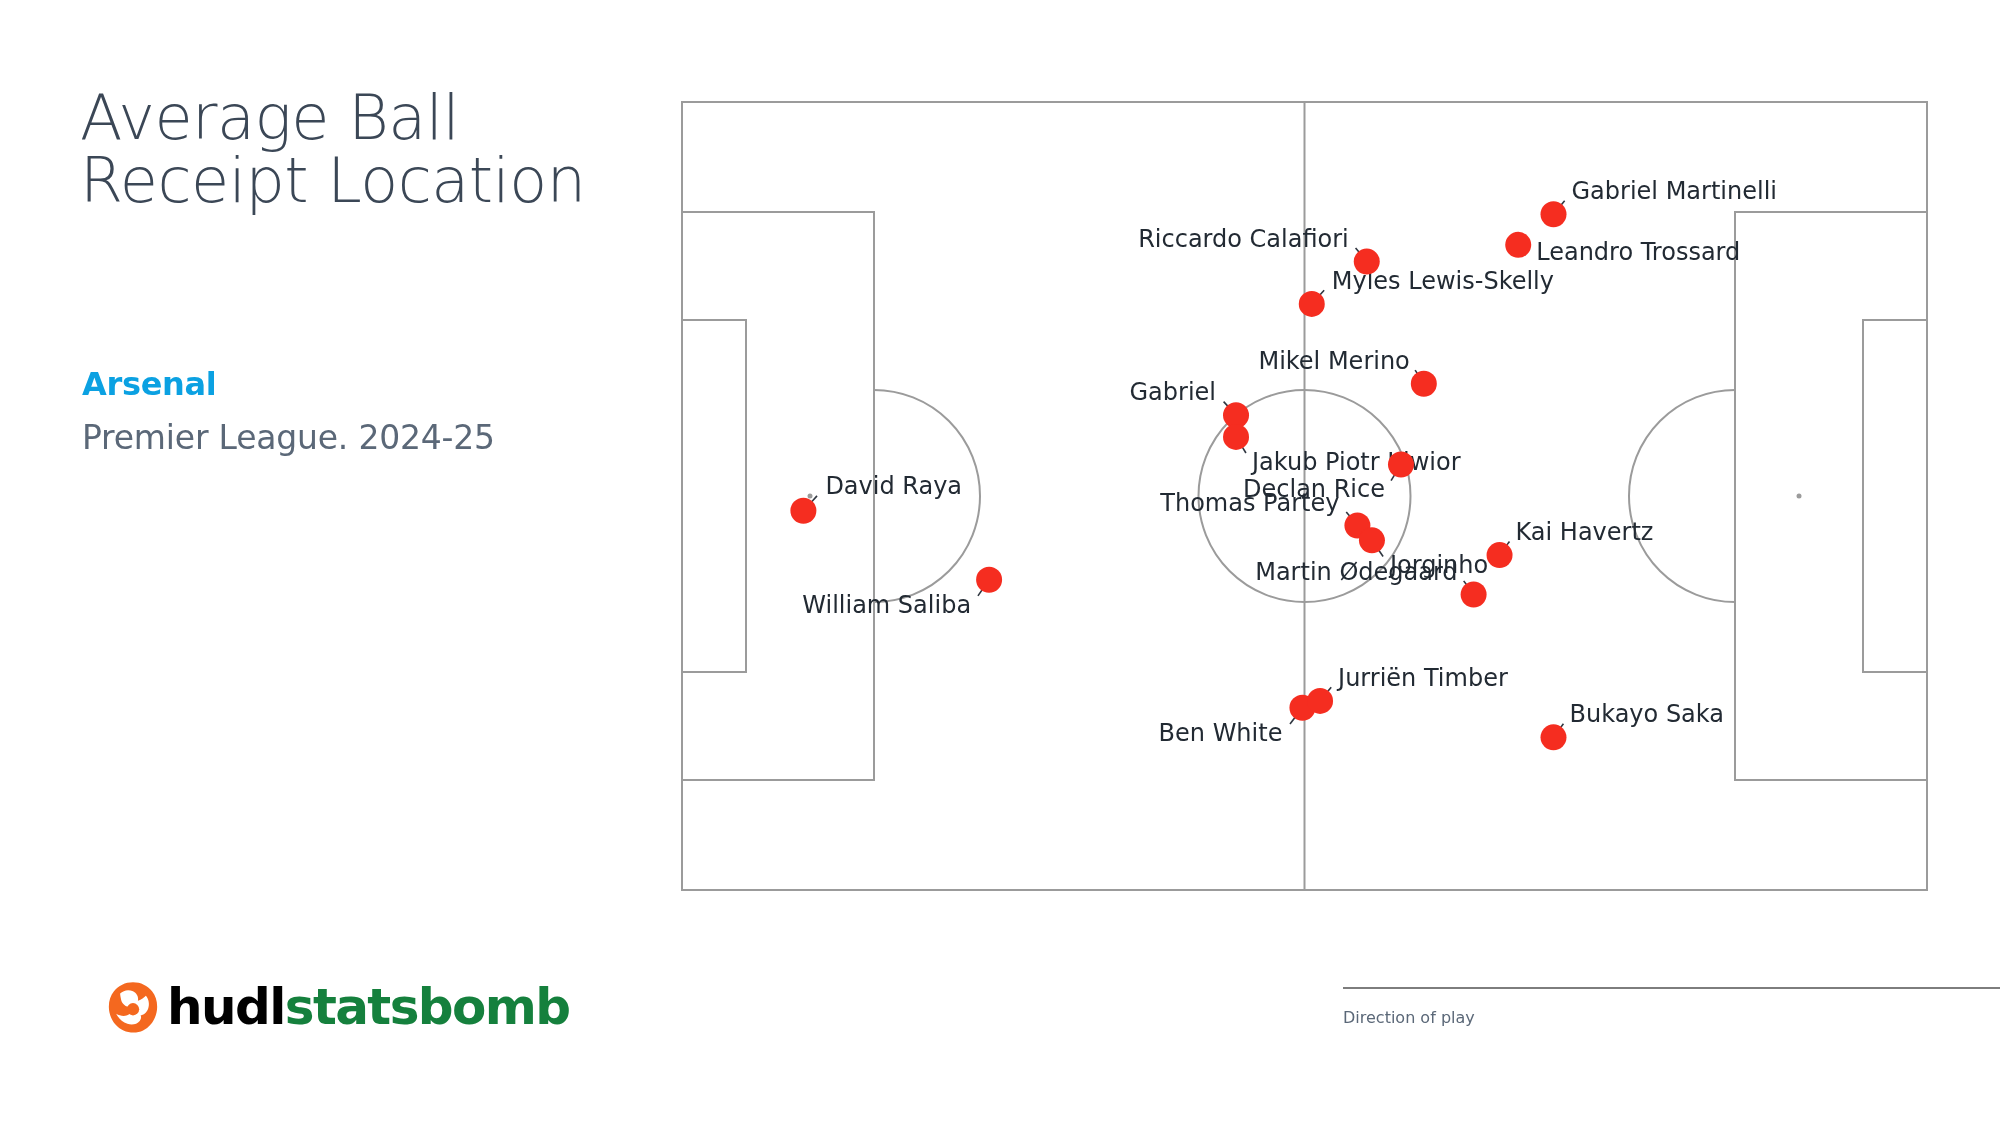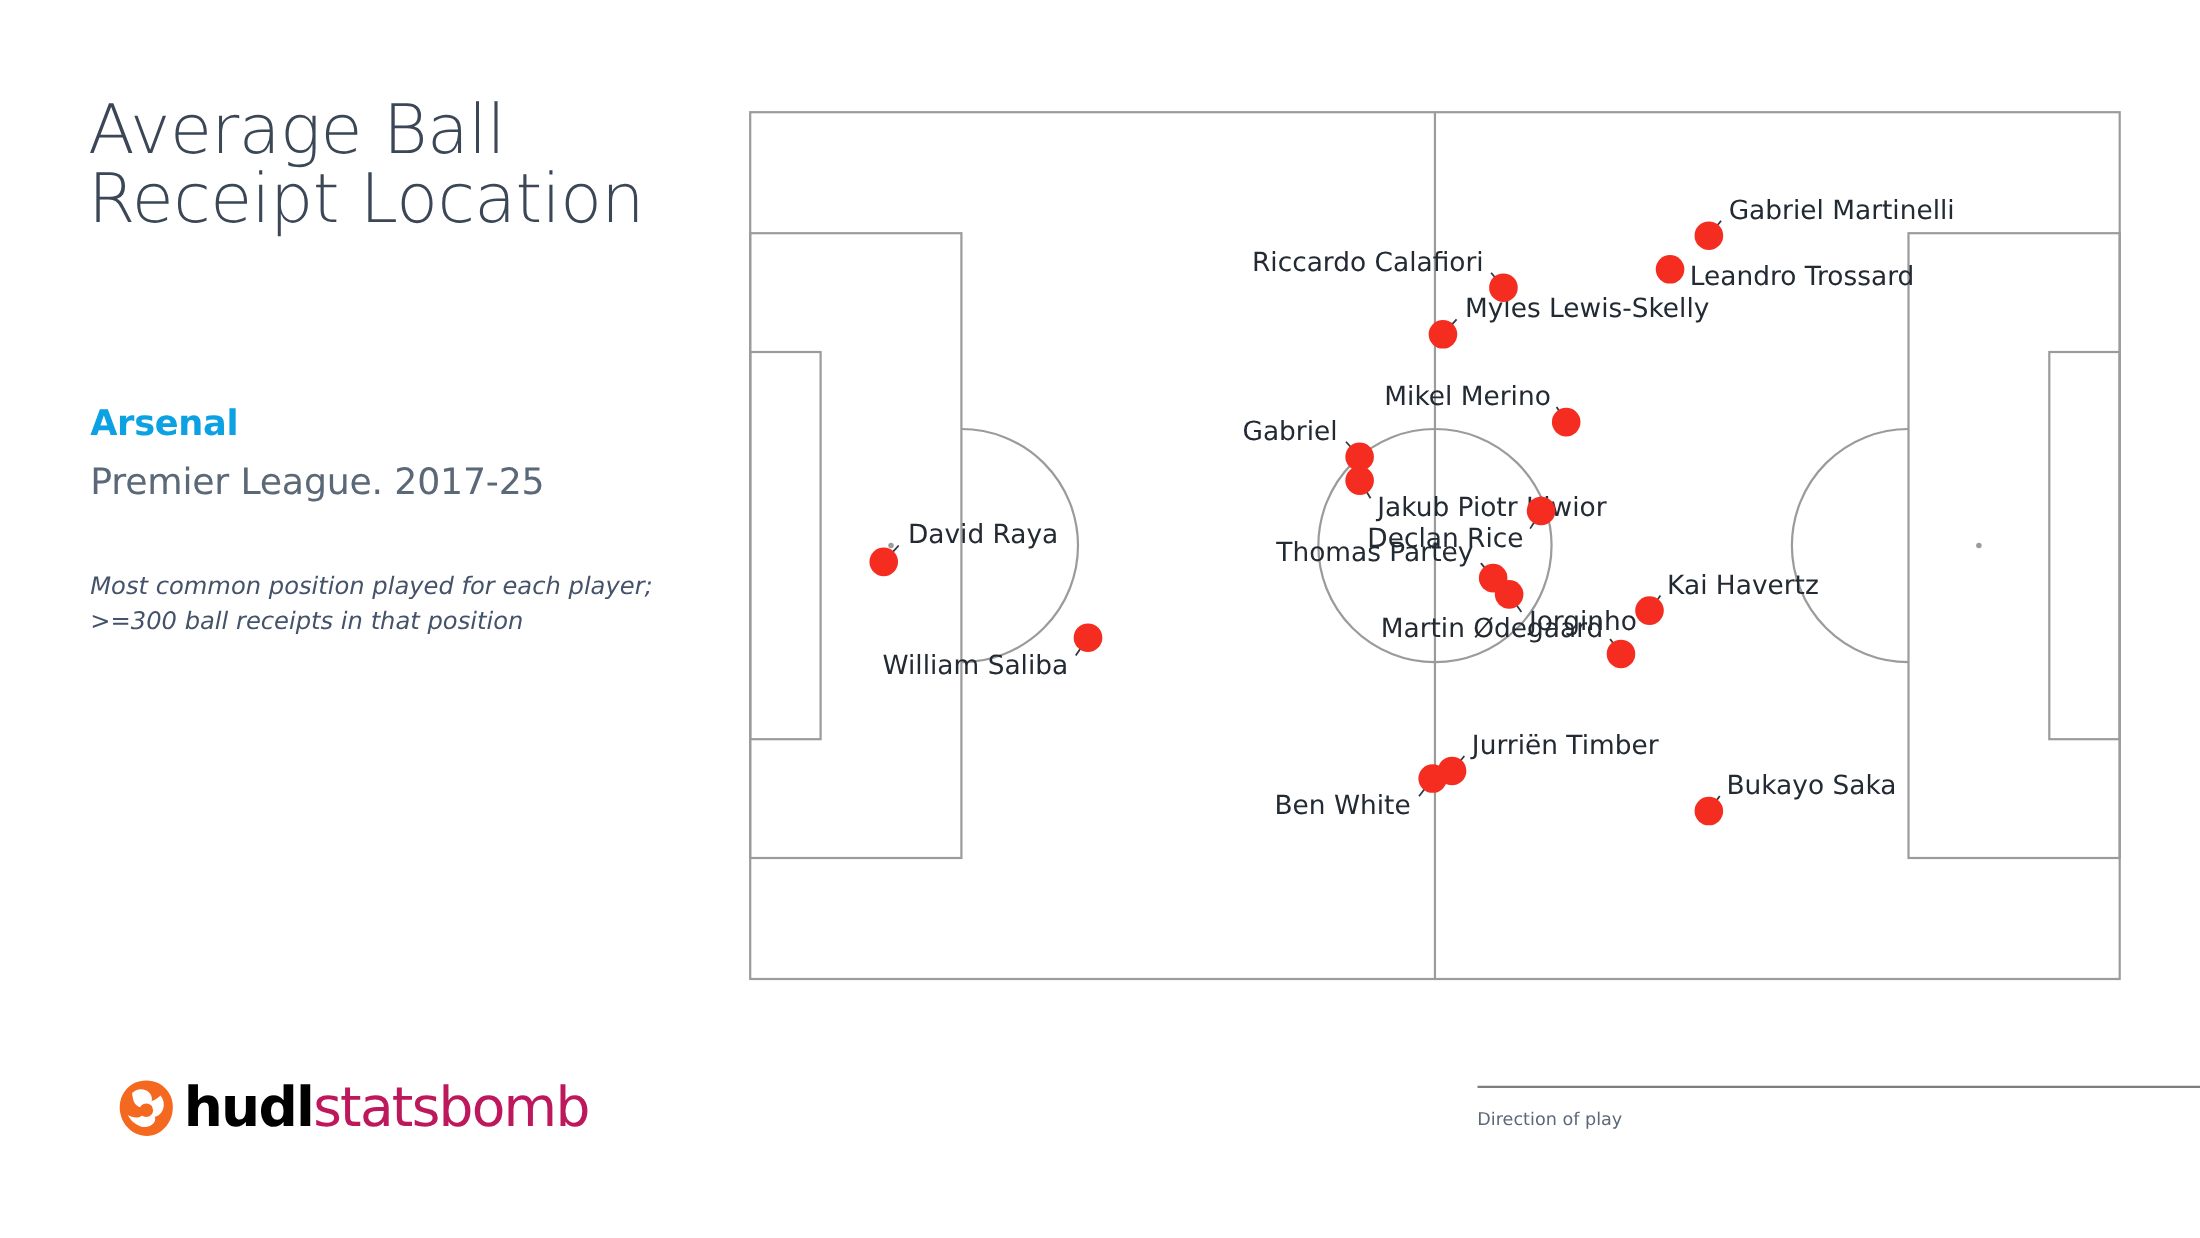--- a/index.html
+++ b/index.html
@@ -81,21 +81,21 @@
     margin-right: 6px;
     flex: 0 0 auto;
   }
   #brand-logo-text {
     font-size: 50px;
     font-weight: 400;
     letter-spacing: -1.6px;
     line-height: 1;
   }
   .logo-hudl { color: #000000; font-weight: 700; }
-  .logo-statsbomb { color: #be185d; font-weight: 400; }
+  .logo-statsbomb { color: #15803d; font-weight: 700; }
 
   
   #pitch-area {
     position: absolute;
     left: 660px;
     top: 80px;
     width: 1340px;
     height: 880px;
   }
   #pitch-svg { display: block; }
@@ -140,24 +140,22 @@
 
 <div id="root">
 
   <div id="left-panel">
 
     <div id="chart-title">Average Ball
 Receipt Location</div>
 
     <div id="team-name">Arsenal</div>
 
-    <div id="competition-season">Premier League. 2017-25</div>
-
-    <div id="methodology-note">Most common position played for each player;
-&gt;=300 ball receipts in that position</div>
+    <div id="competition-season">Premier League. 2024-25</div>
+
 
     <div id="brand-logo">
       <svg id="brand-logo-mark" viewBox="0 0 100 100">
         <path d="M50 6 C64 6 76 12 84 22 C92 32 95 46 92 60 C89 74 80 86 68 92
                  C58 97 44 97 33 92 C20 86 11 74 8 60 C5 46 8 32 16 22 C24 12 36 6 50 6 Z" fill="#f4681f"></path>
         <path d="M27 26 C33 20 42 18 50 22 C56 25 60 31 59 38 C58 45 52 50 45 50
                  C37 50 31 45 29 38 C28 33 27 29 27 26 Z" fill="#ffffff"></path>
         <path d="M73 30 C78 36 80 45 77 53 C74 61 67 66 59 65 C53 64 49 60 48 54
                  C47 47 52 41 59 39 C65 37 70 33 73 30 Z" fill="#ffffff"></path>
         <path d="M20 62 C24 70 31 77 40 80 C48 83 57 81 62 75 C66 70 65 64 60 61

